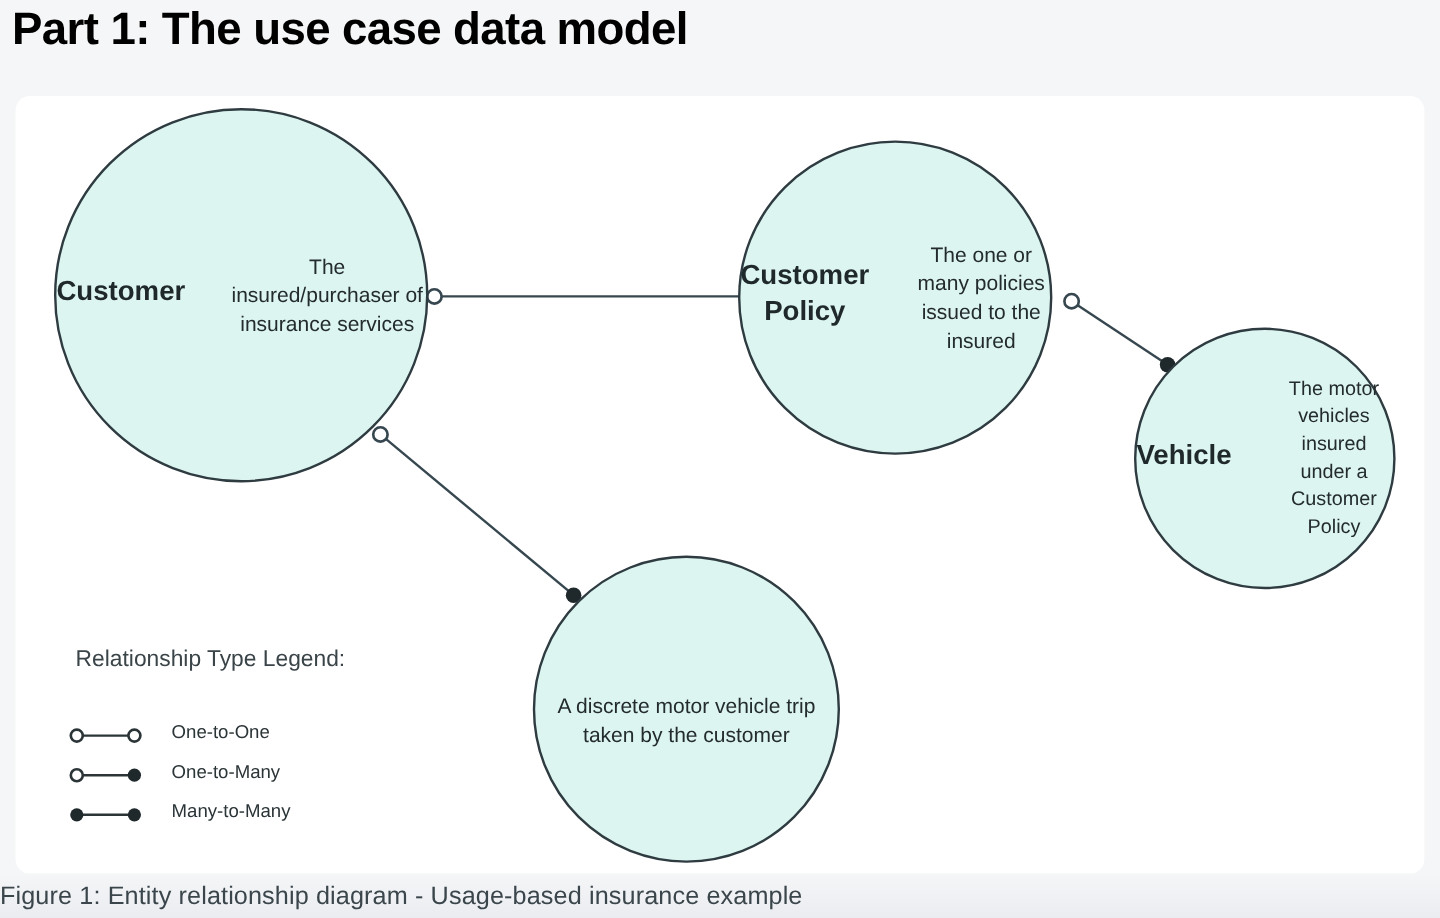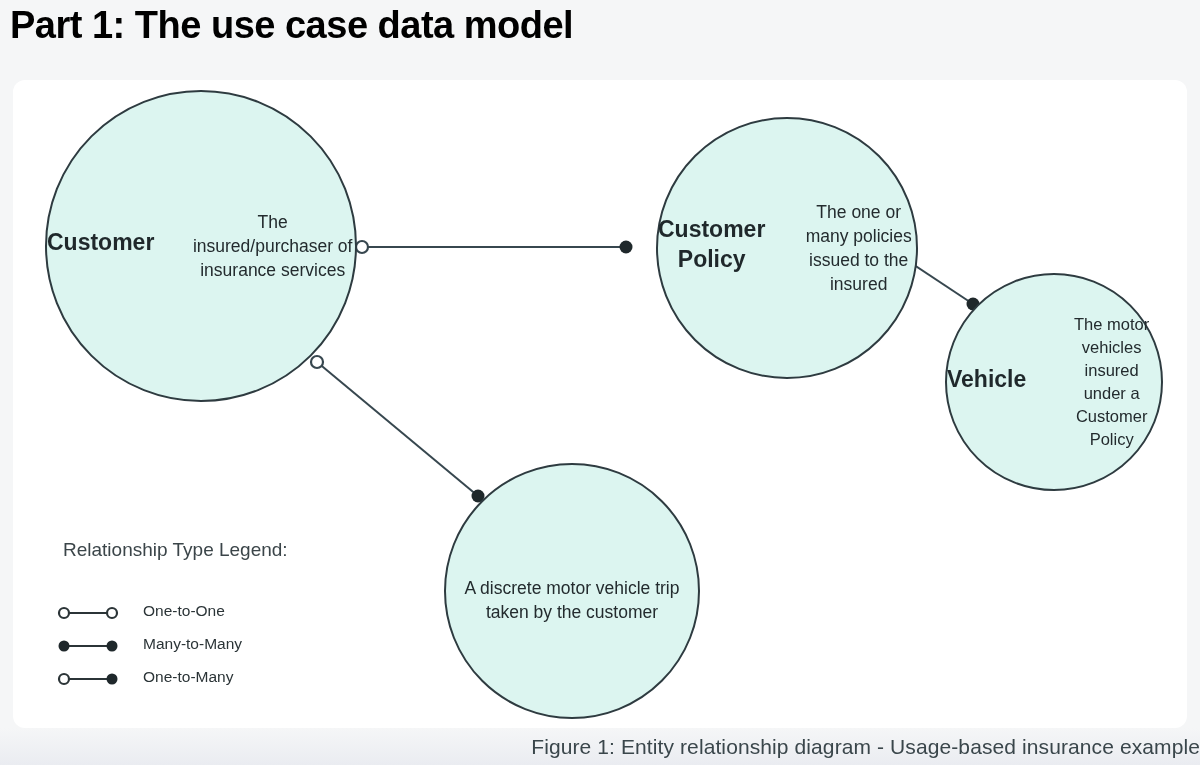--- a/index.html
+++ b/index.html
@@ -42,21 +42,21 @@
     margin-bottom: 9px;
     color: #1f282b;
   }
   .entity-desc {
     font-size: 17.5px; font-weight: 400;
     line-height: 24px;
     color: #232b2e;
   }
   #ent-customer        { left: 32px;  top: 10px;  width: 312px; height: 312px; }
   #ent-customer .entity-desc   { max-width: 250px; }
-  #ent-customer-policy { left: 643px; top: 37px;  width: 262px; height: 262px; }
+  #ent-customer-policy { left: 602px; top: 37px;  width: 262px; height: 262px; }
   #ent-customer-policy .entity-name { max-width: 170px; }
   #ent-customer-policy .entity-desc { max-width: 210px; }
   #ent-vehicle         { left: 932px; top: 193px; width: 218px; height: 218px; }
   #ent-vehicle .entity-name { margin-bottom: 6px; }
   #ent-vehicle .entity-desc { font-size: 16.5px; line-height: 23px; max-width: 200px; }
   #ent-customer-trip   { left: 431px; top: 383px; width: 256px; height: 256px; }
   #ent-customer-trip .entity-name { margin-bottom: 14px; }
   #ent-customer-trip .entity-desc { max-width: 235px; margin-top: 18px; }
 
   .connectors {
@@ -79,21 +79,21 @@
     display: flex; align-items: flex-end;
     height: 33px;
   }
   .legend-glyph { width: 62px; height: 14px; margin-right: 24px; flex: 0 0 auto; }
   .legend-label { font-size: 15.5px; color: #2b3437; }
 
   .caption-bar {
     position: absolute; left: 0; top: 728px;
     width: 1200px; height: 37px;
     background: linear-gradient(#f5f6f7, #eaecf1);
-    display: flex; align-items: center; justify-content: flex-end;
+    display: flex; align-items: center; justify-content: flex-start;
   }
   .caption-text {
     font-size: 21px;
     color: #3a464b;
     letter-spacing: 0.1px;
   }
 </style>
 </head>
 <body>
 
@@ -151,33 +151,33 @@
           <line x1="7" y1="7" x2="55" y2="7" stroke="#2b3437" stroke-width="2"></line>
           <circle cx="7" cy="7" r="5" fill="#ffffff" stroke="#2b3437" stroke-width="2.2"></circle>
           <circle cx="55" cy="7" r="5" fill="#ffffff" stroke="#2b3437" stroke-width="2.2"></circle>
         </svg>
         <span class="legend-label">One-to-One</span>
       </div>
 
       <div class="legend-row">
         <svg class="legend-glyph" viewBox="0 0 62 14">
           <line x1="7" y1="7" x2="55" y2="7" stroke="#2b3437" stroke-width="2"></line>
-          <circle cx="7" cy="7" r="5.5" fill="#1f282b"></circle>
+          <circle cx="7" cy="7" r="5" fill="#ffffff" stroke="#2b3437" stroke-width="2.2"></circle>
           <circle cx="55" cy="7" r="5.5" fill="#1f282b"></circle>
         </svg>
-        <span class="legend-label">Many-to-Many</span>
+        <span class="legend-label">One-to-Many</span>
       </div>
 
       <div class="legend-row">
         <svg class="legend-glyph" viewBox="0 0 62 14">
           <line x1="7" y1="7" x2="55" y2="7" stroke="#2b3437" stroke-width="2"></line>
-          <circle cx="7" cy="7" r="5" fill="#ffffff" stroke="#2b3437" stroke-width="2.2"></circle>
+          <circle cx="7" cy="7" r="5.5" fill="#1f282b"></circle>
           <circle cx="55" cy="7" r="5.5" fill="#1f282b"></circle>
         </svg>
-        <span class="legend-label">One-to-Many</span>
+        <span class="legend-label">Many-to-Many</span>
       </div>
     </div>
 
   </div>
 
   <div class="caption-bar">
     <span class="caption-text">Figure 1: Entity relationship diagram - Usage-based insurance example</span>
   </div>
 
 </div>

